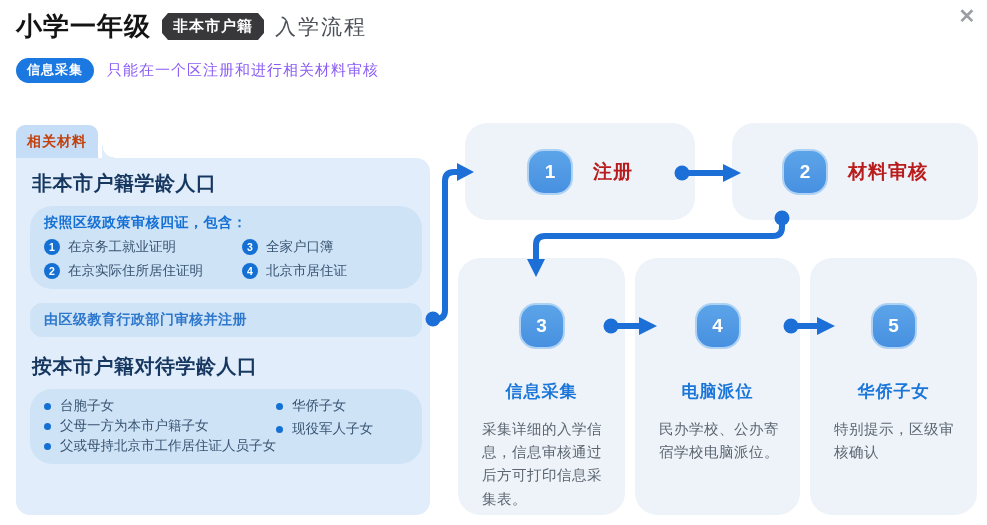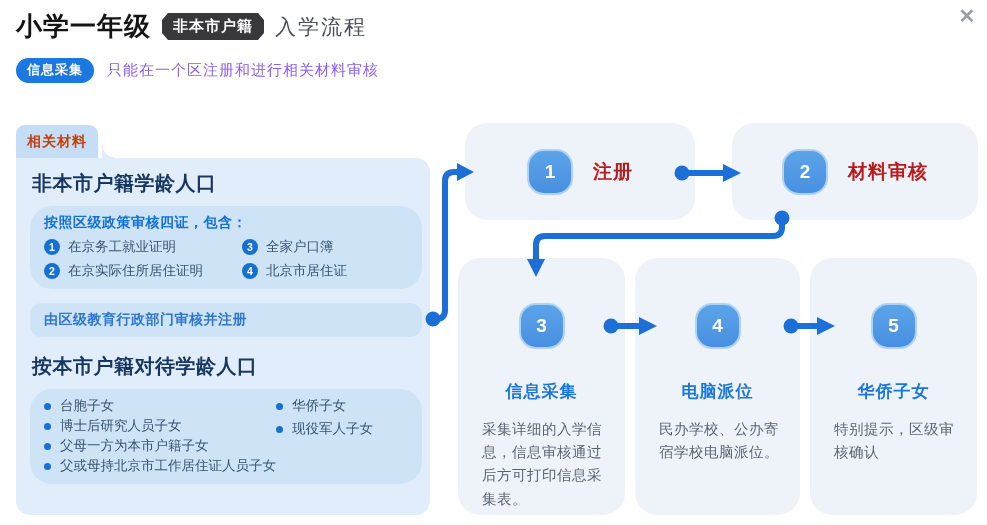--- a/index.html
+++ b/index.html
@@ -134,24 +134,20 @@
     <div class="p-heading">按本市户籍对待学龄人口</div>
     <div class="p-box">
       <div class="bullet-cols">
         <div class="bullet-col1">
           <div class="bullet-item">
             <span class="bullet-dot"></span>
             <span>台胞子女</span>
           </div>
           <div class="bullet-item">
             <span class="bullet-dot"></span>
-            <span>博士后研究人员子女</span>
-          </div>
-          <div class="bullet-item">
-            <span class="bullet-dot"></span>
             <span>父母一方为本市户籍子女</span>
           </div>
           <div class="bullet-item">
             <span class="bullet-dot"></span>
             <span>父或母持北京市工作居住证人员子女</span>
           </div>
         </div>
         <div class="bullet-col2">
           <div class="bullet-item">
             <span class="bullet-dot"></span>

